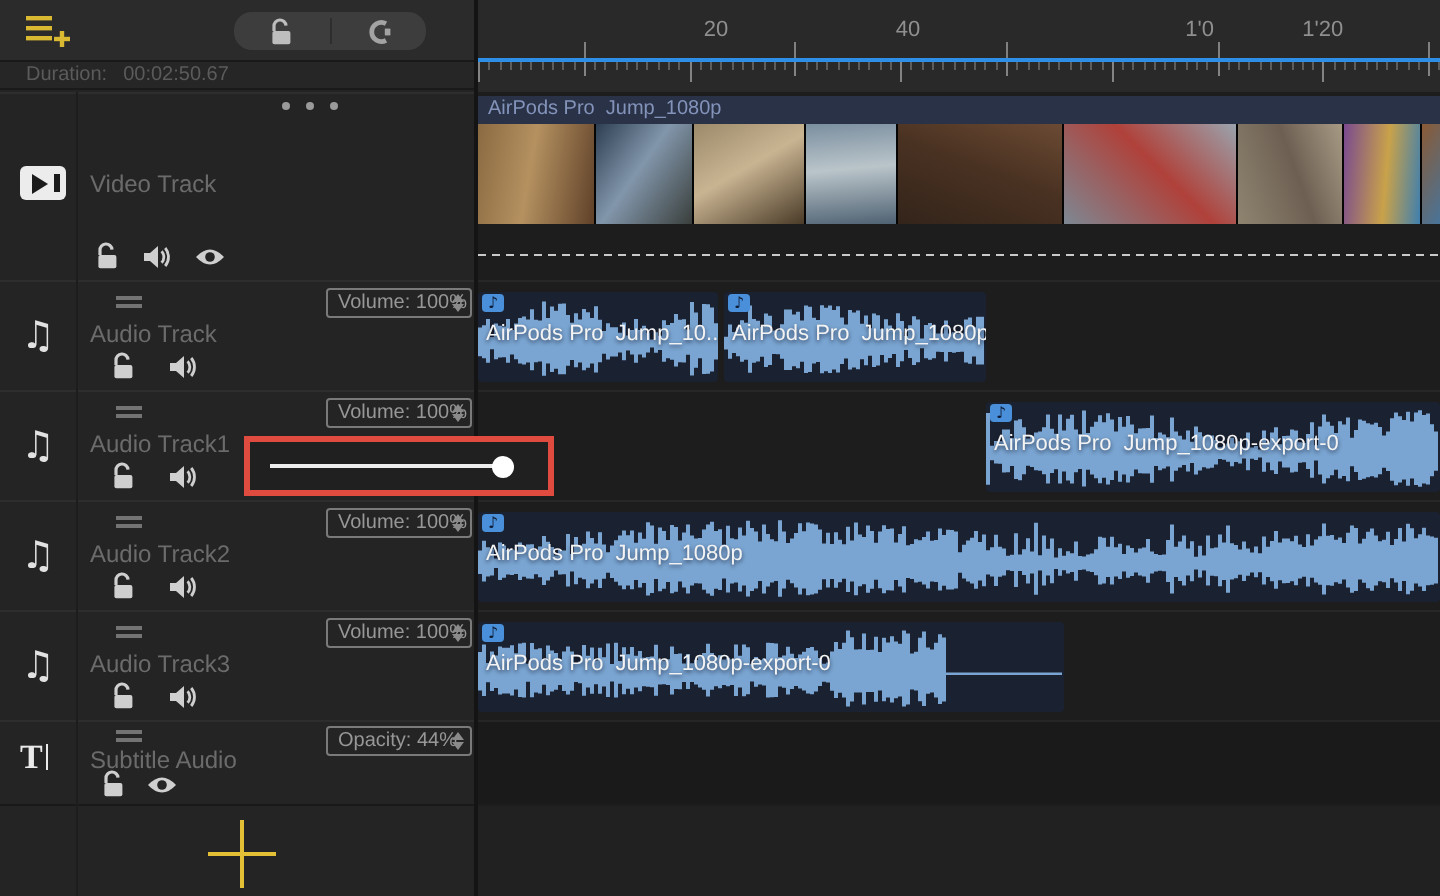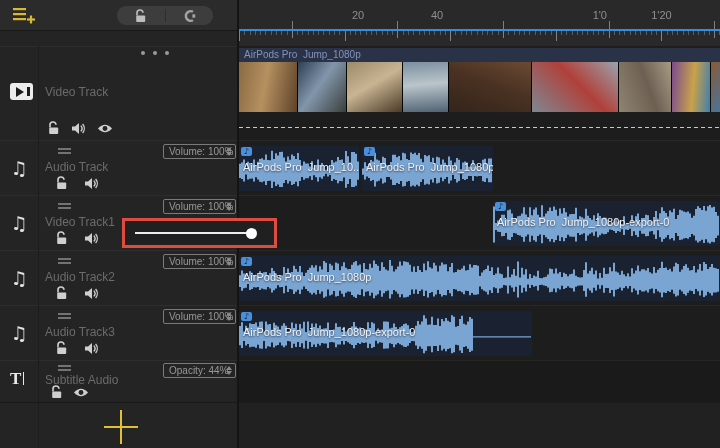--- a/index.html
+++ b/index.html
@@ -97,20 +97,21 @@
       </button>
       <div class="pill-sep"></div>
       <button class="pill-btn">
         <svg width="14" height="14" viewBox="0 0 14 14">
           <path d="M11 2.8 A4.8 4.8 0 1 0 11 11.2" fill="none" stroke="#a3a3a3" stroke-width="2.4"></path>
           <rect x="10.4" y="5.3" width="2.8" height="3.4" fill="#a3a3a3"></rect>
         </svg>
       </button>
     </div>
   </div>
+  <div class="dur"><span>Duration:</span><b>00:02:50.67</b></div>
 
   <div class="trow" style="top:46px;height:94px;">
     <div class="dots">
         <i></i>
         <i></i>
         <i></i>
       </div>
     <div class="vicon">
         <span class="tri"></span>
         <span class="lens"></span>
@@ -167,21 +168,21 @@
   </div>
 
   <div class="trow" style="top:195px;height:55px;">
     <div class="ticell">
         <span class="note">♫</span>
       </div>
     <div class="handle" style="top:7px;">
         <i></i>
         <i></i>
       </div>
-    <div class="tlabel" style="top:19px;">Video Track1</div>
+    <div class="tlabel" style="top:19px;">Audio Track1</div>
     <div class="spin"><span>Volume: 100%</span><span class="arr"><i class="up"></i><i class="dn"></i></span></div>
     <div class="ticons" style="left:55px;bottom:5px;gap:16px;">
       <button class="icbtn">
         <svg width="13" height="14" viewBox="0 0 13 14">
           <path d="M3 6.5 V4.2 a3 3 0 0 1 6 -0.4" fill="none" stroke="#cfcfcf" stroke-width="1.6"></path>
           <rect x="2.2" y="6.5" width="9" height="6.6" rx="1" fill="#cfcfcf"></rect>
           </svg>
       </button>
       <button class="icbtn">
         <svg width="15" height="13" viewBox="0 0 15 13">
@@ -374,21 +375,21 @@
       <div class="tick" style="left: 443.52px; top: 31px; height: 4px; opacity: 0.55;"></div>
       <div class="tick" style="left: 448.8px; top: 31px; height: 4px; opacity: 0.55;"></div>
       <div class="tick" style="left: 454.08px; top: 31px; height: 4px; opacity: 0.55;"></div>
       <div class="tick" style="left: 459.36px; top: 31px; height: 4px; opacity: 0.55;"></div>
       <div class="tick" style="left: 464.64px; top: 31px; height: 4px; opacity: 0.55;"></div>
       <div class="tick" style="left: 469.92px; top: 31px; height: 4px; opacity: 0.55;"></div>
       <div class="tick" style="left: 475.2px; top: 31px; height: 7px; opacity: 0.95;"></div>
       <div class="tick" style="left: 475.2px; top: 21px; height: 8px; opacity: 0.9;"></div>
       <div class="tick" style="left: 480.48px; top: 31px; height: 4px; opacity: 0.55;"></div>
       <div class="rlab" style="left: 119px;">20</div>
-      <div class="rlab" style="left: 198px;">40</div>
+      <div class="rlab" style="left: 215px;">40</div>
       <div class="rlab" style="left: 316.8px; margin-left: 44px;">1'0</div>
       <div class="rlab" style="left: 422.4px;">1'20</div>
     </div>
 
   <div class="vlane">
     <div>
       <div class="vtitle">AirPods Pro  Jump_1080p</div>
       <div class="vthumbs" id="thumbs">
           <div class="th" style="width: 58px; flex: 0 0 auto; background: linear-gradient(100deg, rgb(138, 106, 66) 0%, rgb(181, 145, 96) 45%, rgb(95, 65, 41) 100%);"></div>
           <div class="th" style="width: 48px; flex: 0 0 auto; background: linear-gradient(125deg, rgb(46, 63, 82) 0%, rgb(130, 150, 171) 45%, rgb(58, 63, 60) 100%);"></div>

